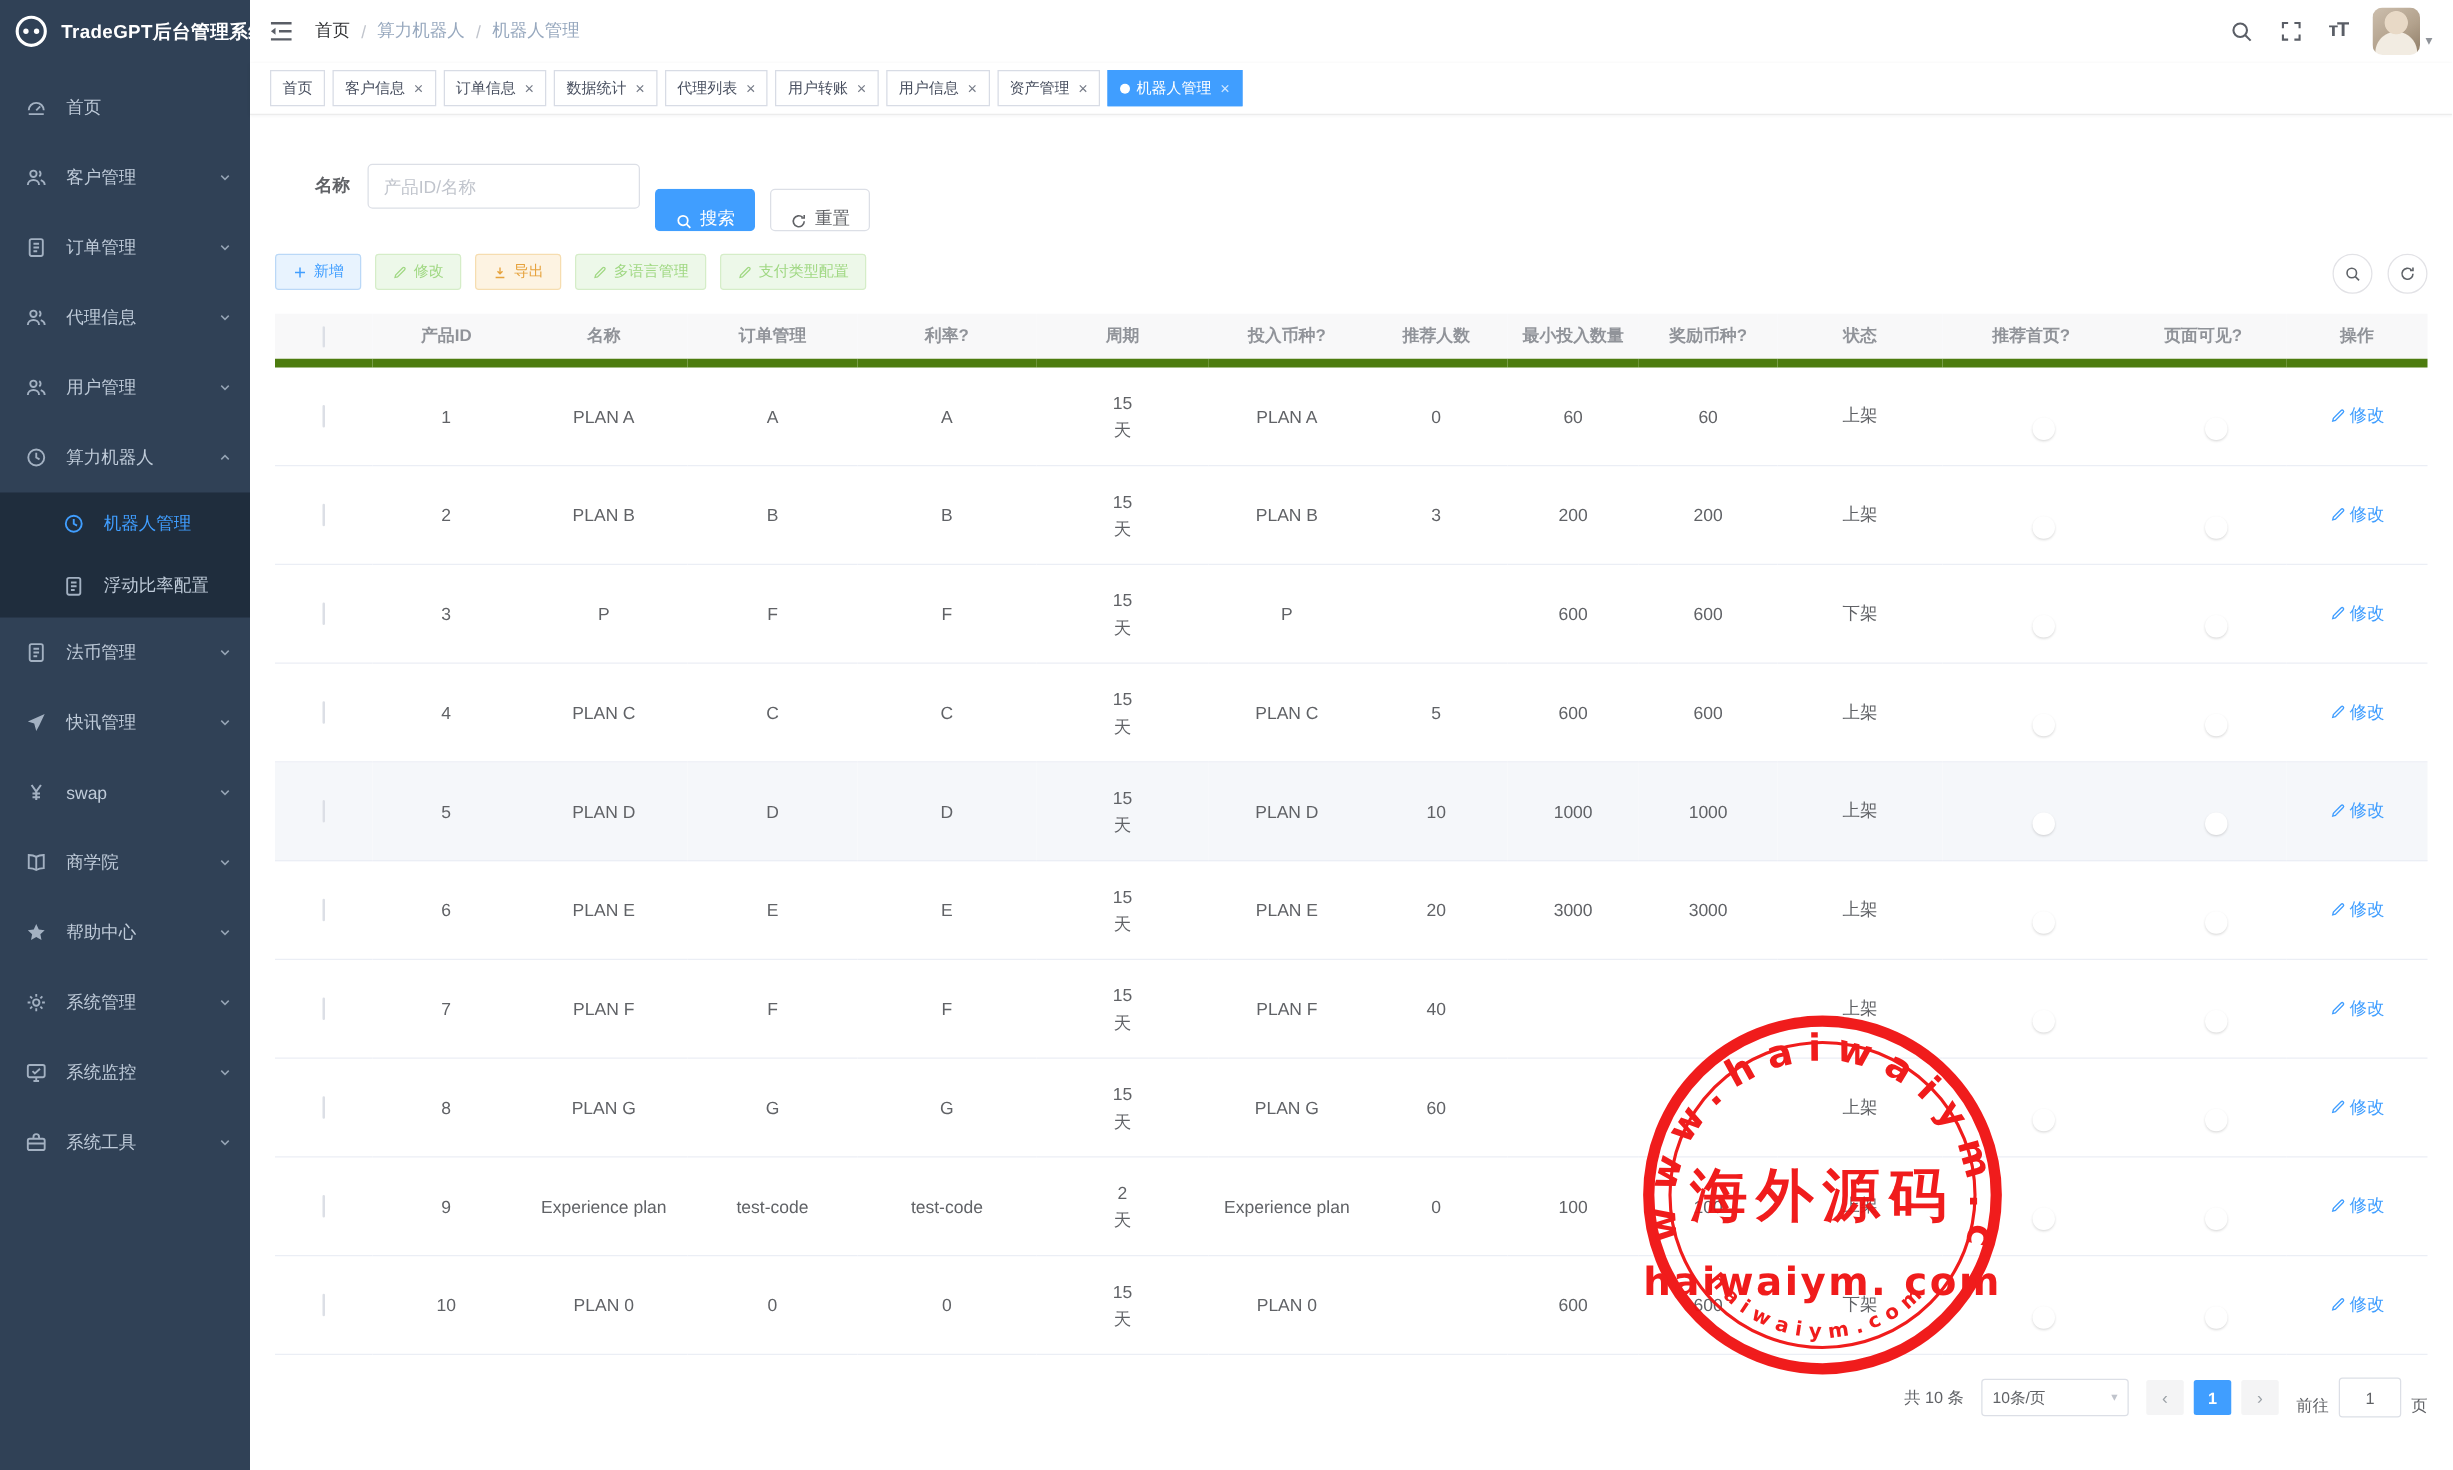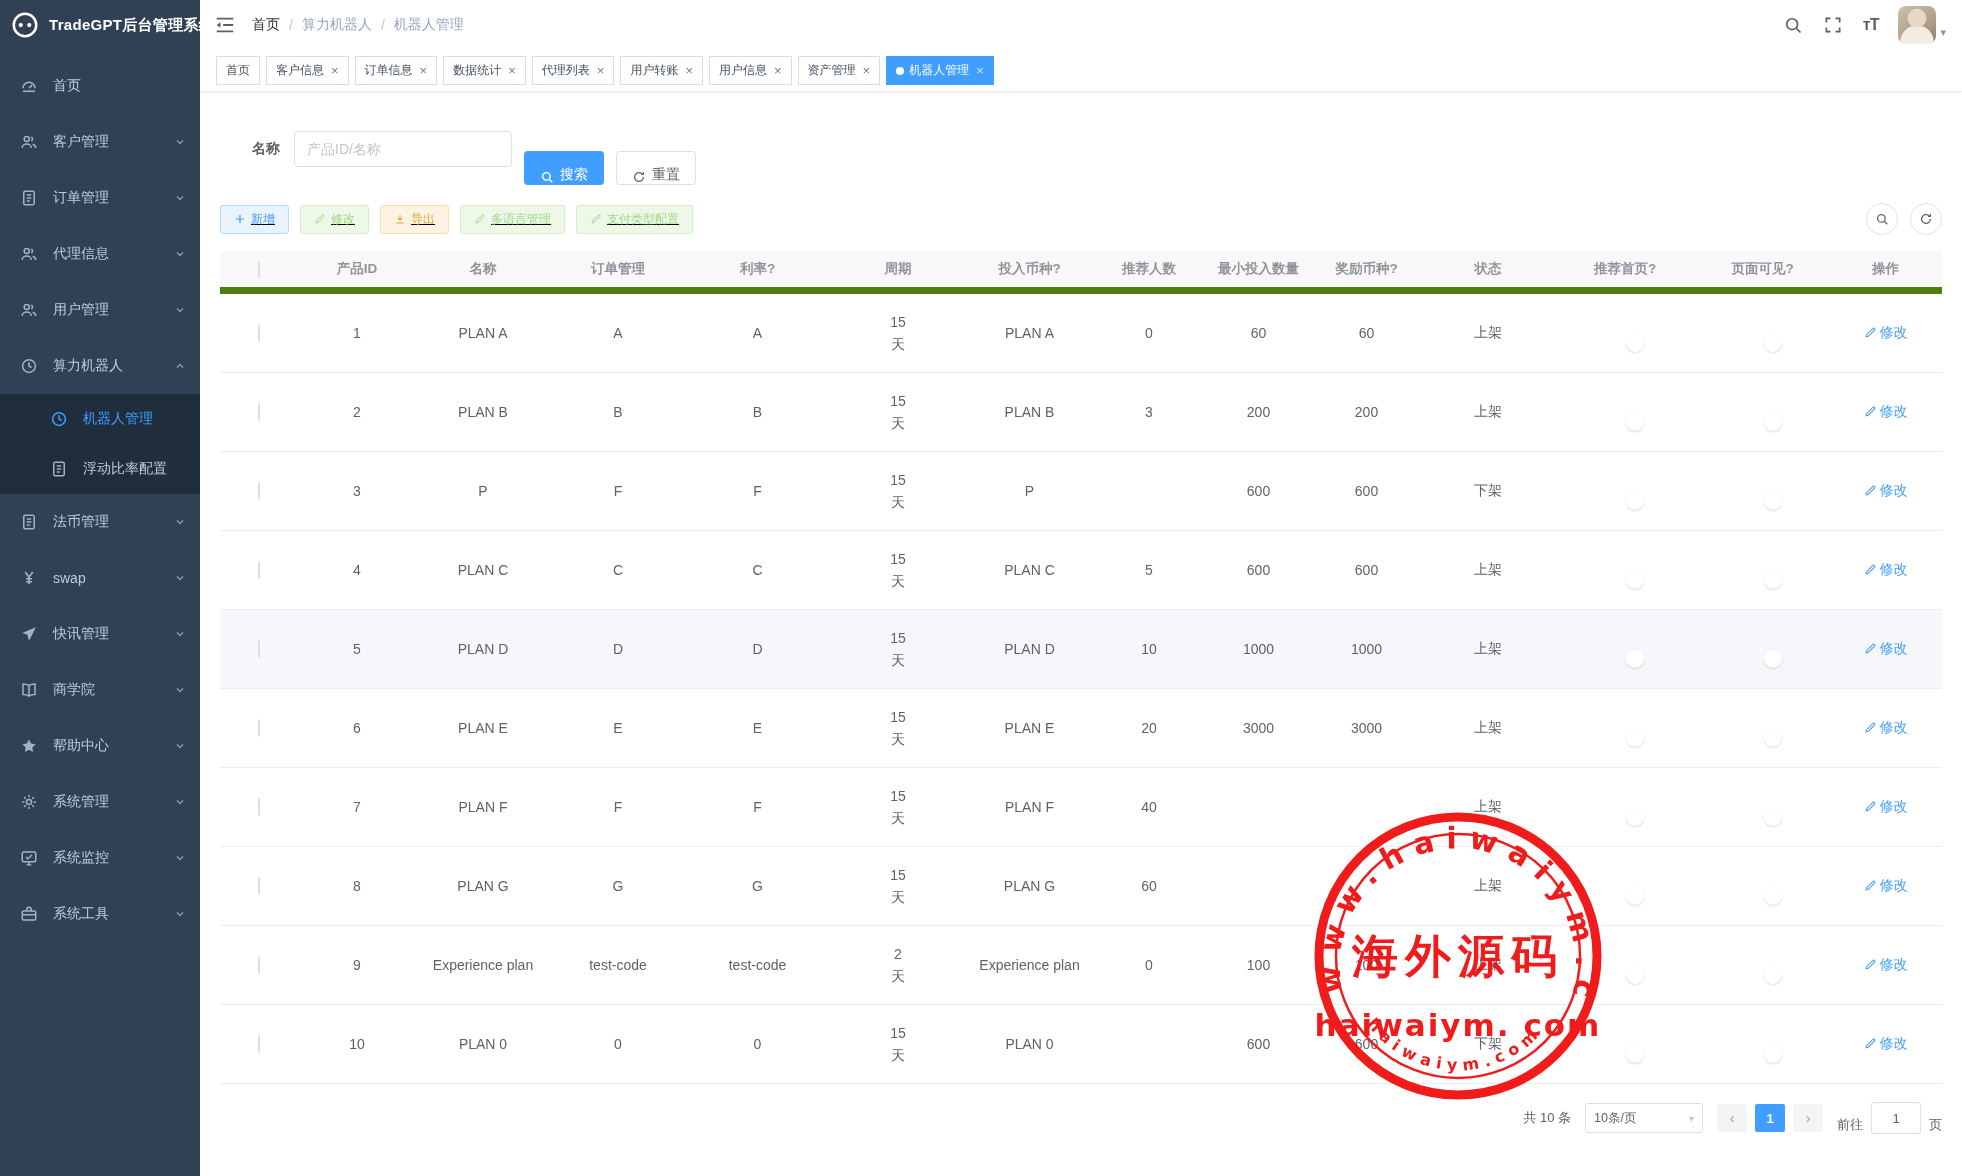--- a/index.html
+++ b/index.html
@@ -56,21 +56,21 @@
   .content{padding:16px 20px 0 20px;}
   .search-row{display:flex;align-items:center;margin:4px 0 18px 32px;}
   .search-label{font-size:14px;font-weight:bold;color:#606266;margin-right:14px;}
   .text-input{width:192px;height:34px;border:1px solid #dcdfe6;border-radius:4px;padding:0 12px;font-size:14px;color:#606266;outline:none;}
   .text-input::placeholder{color:#c0c4cc;}
   .btn{display:inline-flex;align-items:flex-end;gap:6px;border-radius:4px;font-size:14px;cursor:pointer;border:1px solid transparent;box-sizing:border-box;margin-top:39px;}
   .btn svg{width:14px;height:14px;}
   .btn-search{height:34px;padding:0 15px;background:#409eff;color:#fff;margin-left:12px;}
   .btn-reset{height:34px;padding:0 15px;background:#fff;border-color:#dcdfe6;color:#606266;margin-left:12px;}
 
-  .toolbar{display:flex;align-items:center;gap:11px;text-decoration:underline;}
+  .toolbar{display:flex;gap:11px;}
   .btn-sm{height:29px;padding:0 13px;border-radius:3px;font-size:12px;display:inline-flex;align-items:center;gap:5px;cursor:pointer;border:1px solid transparent;}
   .btn-sm svg{width:12px;height:12px;}
   .btn-add{background:#e8f3fe;border-color:#bad8f7;color:#409eff;}
   .btn-green{background:#edf8e9;border-color:#d5edc8;color:#a0d883;}
   .btn-export{background:#fdf3e2;border-color:#f6ddb0;color:#e6a23c;}
   .toolbar-right{margin-left:auto;display:flex;gap:12px;}
   .icon-circle{width:30px;height:30px;border:1px solid #e2e2e6;border-radius:50%;background:#fff;display:flex;align-items:center;justify-content:center;color:#5f6368;cursor:pointer;}
   .icon-circle svg{width:14px;height:14px;}
 
   
@@ -234,38 +234,38 @@
           </span>
           <span class="mi-label">法币管理</span>
           <span class="mi-caret down">
             <svg viewBox="0 0 24 24" fill="none" stroke="currentColor" stroke-width="2.4">
               <path d="M6 9l6 6 6-6"></path>
             </svg>
           </span>
         </div>
         <div class="menu-item">
           <span class="mi-icon">
+            <svg viewBox="0 0 24 24" fill="currentColor" stroke="none">
+              <path d="M21 3L3 10.8l6.8 2.3L12 21l3.2-5.9L21 3z"></path>
+            </svg>
+          </span>
+          <span class="mi-label">快讯管理</span>
+          <span class="mi-caret down">
+            <svg viewBox="0 0 24 24" fill="none" stroke="currentColor" stroke-width="2.4">
+              <path d="M6 9l6 6 6-6"></path>
+            </svg>
+          </span>
+        </div>
+        <div class="menu-item">
+          <span class="mi-icon">
             <svg viewBox="0 0 24 24" fill="none" stroke="currentColor" stroke-width="2.2">
               <path d="M7 4l5 7 5-7M12 11v9M8 13h8M8 17h8"></path>
             </svg>
           </span>
           <span class="mi-label">swap</span>
-          <span class="mi-caret down">
-            <svg viewBox="0 0 24 24" fill="none" stroke="currentColor" stroke-width="2.4">
-              <path d="M6 9l6 6 6-6"></path>
-            </svg>
-          </span>
-        </div>
-        <div class="menu-item">
-          <span class="mi-icon">
-            <svg viewBox="0 0 24 24" fill="currentColor" stroke="none">
-              <path d="M21 3L3 10.8l6.8 2.3L12 21l3.2-5.9L21 3z"></path>
-            </svg>
-          </span>
-          <span class="mi-label">快讯管理</span>
           <span class="mi-caret down">
             <svg viewBox="0 0 24 24" fill="none" stroke="currentColor" stroke-width="2.4">
               <path d="M6 9l6 6 6-6"></path>
             </svg>
           </span>
         </div>
         <div class="menu-item">
           <span class="mi-icon">
             <svg viewBox="0 0 24 24" fill="none" stroke="currentColor" stroke-width="2">
               <path d="M12 6C10 4.7 7.3 4 4 4v14c3.3 0 6 .7 8 2 2-1.3 4.7-2 8-2V4c-3.3 0-6 .7-8 2z"></path>

